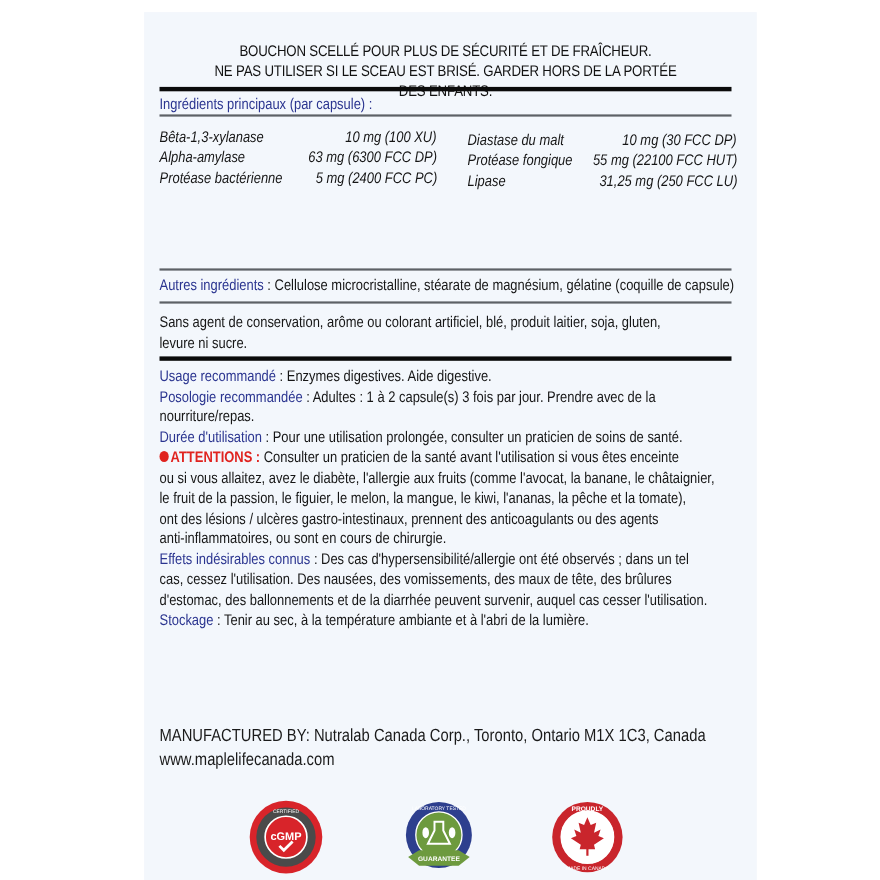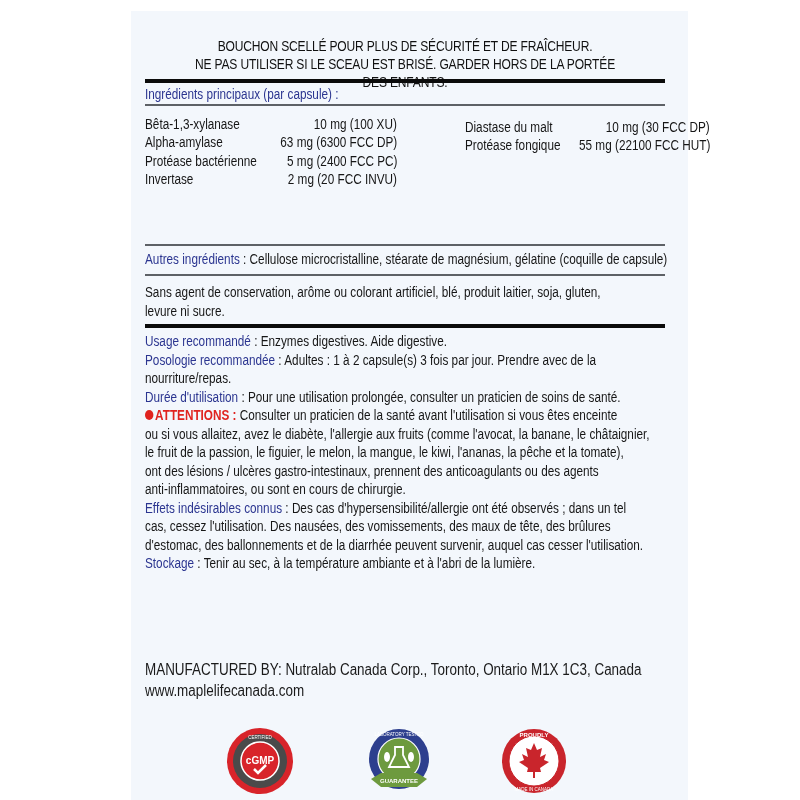--- a/index.html
+++ b/index.html
@@ -21,21 +21,21 @@
   .rule-thin { position:absolute; left:145px; width:520px; height:2px; background:#5d6166; }
   .label-blue { color:#2b3590; }
   .label-red { color:#e0231f; font-weight:bold; }
   .row-text {
     position:absolute; white-space:nowrap; font-size:14px; line-height:20px;
     transform:scaleX(0.84); transform-origin:left top;
   }
   .ing-table {
     position:absolute; font-size:14px; line-height:18.4px;
   }
-  .ing-row { position:relative; height:18.4px; white-space:nowrap; }
+  .ing-row { position:relative; height:18.4px; white-space:nowrap;font-style:italic; }
   .ing-name { position:absolute; left:0; top:0; transform:scaleX(0.84); transform-origin:left top; }
   .ing-dose { position:absolute; right:0; top:0; transform:scaleX(0.84); transform-origin:right top; }
   .para {
     position:absolute; left:145px; width:620px; font-size:14px; line-height:18.5px;
     transform:scaleX(0.84); transform-origin:left top;
   }
   .para p { margin:0; }
   .dot {
     display:inline-block; width:10px; height:10px; border-radius:50%; background:#e0231f;
     margin-right:2px; vertical-align:0px;
@@ -66,34 +66,34 @@
       <span class="ing-dose">10 mg (100 XU)</span>
     </div>
   <div class="ing-row">
       <span class="ing-name">Alpha-amylase</span>
       <span class="ing-dose">63 mg (6300 FCC DP)</span>
     </div>
   <div class="ing-row">
       <span class="ing-name">Protéase bactérienne</span>
       <span class="ing-dose">5 mg (2400 FCC PC)</span>
     </div>
-  <div class="ing-row">
-      <span class="ing-name">Invertase</span>
-      <span class="ing-dose">2 mg (20 FCC INVU)</span>
-    </div>
 </div>
 
-<div class="ing-table" style="left:425px; top:118px; width:245px;margin-left:40px;">
+<div class="ing-table" style="left:425px; top:118px; width:245px;">
   <div class="ing-row">
       <span class="ing-name">Diastase du malt</span>
       <span class="ing-dose">10 mg (30 FCC DP)</span>
     </div>
   <div class="ing-row">
       <span class="ing-name">Protéase fongique</span>
       <span class="ing-dose">55 mg (22100 FCC HUT)</span>
+    </div>
+  <div class="ing-row">
+      <span class="ing-name">Lipase</span>
+      <span class="ing-dose">31,25 mg (250 FCC LU)</span>
     </div>
 </div>
 
 <div class="rule-thin" style="top:244px;"></div>
 
 <div class="row-text" style="left:145px; top:249px;"><span class="label-blue">Autres ingrédients</span><span> : </span><span>Cellulose microcristalline, stéarate de magnésium, gélatine (coquille de capsule)</span></div>
 
 <div class="rule-thin" style="top:274px;"></div>
 
 <div class="para" style="top:283px;">

